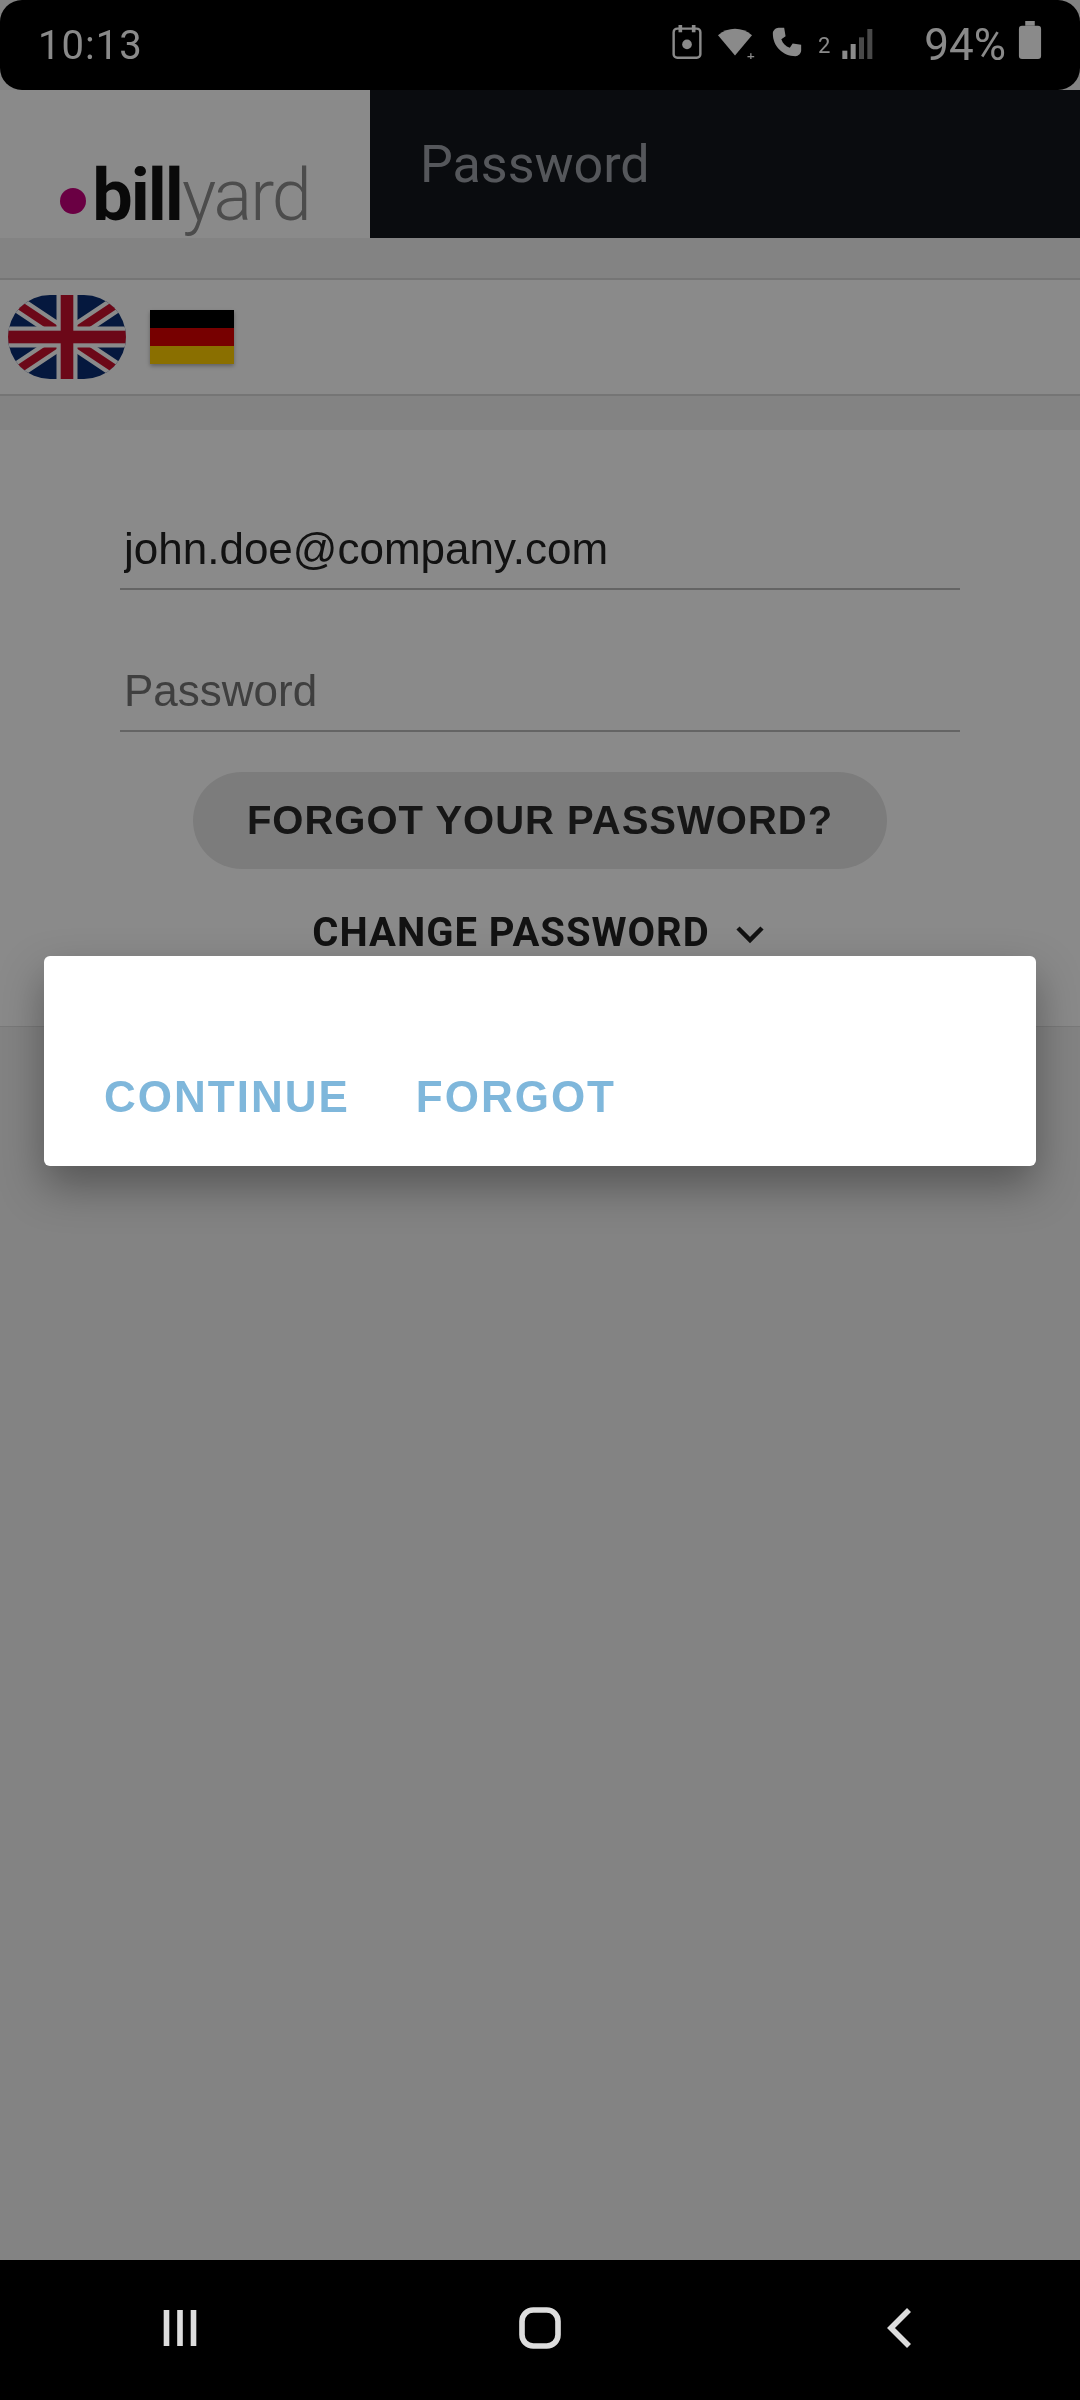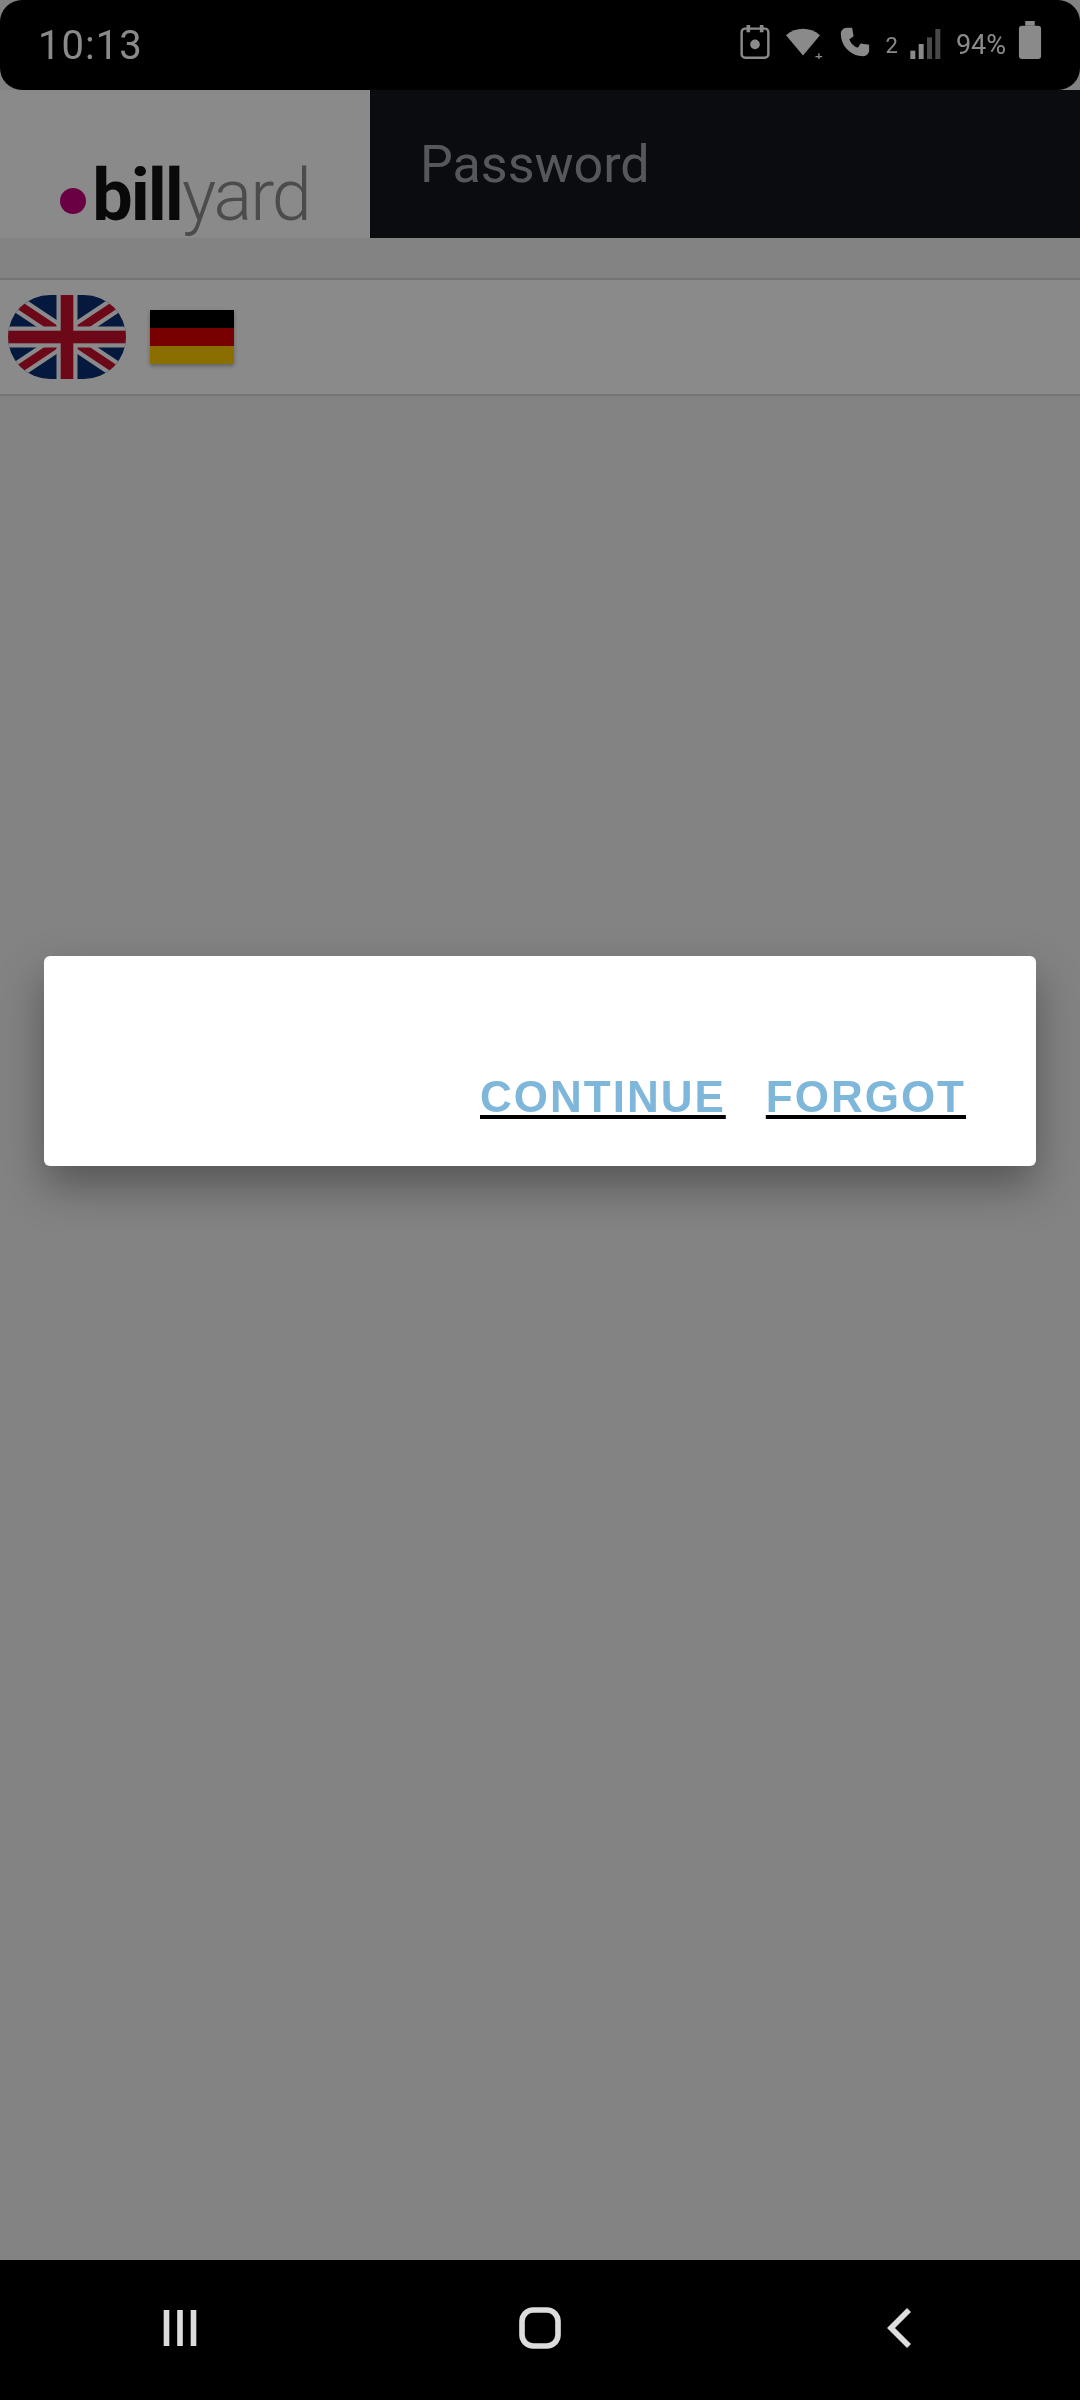--- a/index.html
+++ b/index.html
@@ -3,21 +3,21 @@
 <meta charset="utf-8">
 <style>
   * { box-sizing: border-box; margin: 0; padding: 0; }
   html, body { width: 1080px; height: 2400px; font-family: Roboto, Arial, sans-serif; background: #fff; overflow: hidden; }
   .screen { position: relative; width: 1080px; height: 2400px; background: #f2f2f2; }
 
   
   .status-bar { position: absolute; top: 0; left: 0; right: 0; height: 90px; background: #000; color: #fff; display: flex; align-items: center; justify-content: space-between; padding: 0 38px; font-size: 40px; border-radius: 22px; }
   .status-left { font-weight: 400; letter-spacing: 1px; }
   .status-right { display: flex; align-items: center; gap: 12px; }
-  .status-right .pct { font-size: 27px; }
+  .status-right .pct { font-size: 44px; margin-left: 36px; }
   .sb-icon { display: inline-block; }
 
   
   .app-bar { position: absolute; top: 90px; left: 0; right: 0; height: 148px; background: #14171c; display: flex; align-items: center; }
   .logo-box { height: 148px; width: 370px; background: #fff; display: flex; align-items: flex-end; justify-content: center; }
   .logo { font-size: 72px; letter-spacing: -2px; }
   .logo .dot { display:inline-block; width: 26px; height: 26px; background: #c5007c; border-radius: 50%; margin-right: 6px; vertical-align: middle; }
   .logo .b1 { color: #111; font-weight: 700; }
   .logo .b2 { color: #8c8c8c; font-weight: 300; }
   .app-title { color: #9ea2a8; font-size: 52px; margin-left: 50px; font-weight: 400; }
@@ -40,21 +40,21 @@
 
   
   .bg-lower { position: absolute; top: 1110px; left: 0; right: 0; bottom: 0; background: #f2f2f2; }
 
   
   .scrim { position: absolute; inset: 0; background: rgba(0,0,0,0.46); }
 
   
   .dialog { position: absolute; left: 44px; right: 44px; top: 956px; background: #fff; border-radius: 6px; box-shadow: 0 20px 44px rgba(0,0,0,0.35); padding: 56px 60px 34px; }
   .dialog-msg { font-size: 44px; line-height: 1.45; color: #2d2d2d; }
-  .dialog-actions { display: flex; justify-content: flex-end; gap: 40px; margin-top: 60px; padding-bottom: 10px; padding-right: 10px; text-decoration: underline; }
+  .dialog-actions { display: flex; gap: 66px; margin-top: 60px; padding-bottom: 10px; padding-right: 10px; }
   .dialog-actions button { background: none; border: none; color: #7fb7db; font-size: 44px; font-weight: 700; letter-spacing: 2px; cursor: pointer; }
 
   
   .nav-bar { position: absolute; left: 0; right: 0; bottom: 0; height: 140px; background: #000; display: flex; align-items: center; justify-content: space-around; }
   .nav-icon { color: #ddd; }
 </style>
 </head>
 <body>
 
 <div class="screen">
@@ -123,20 +123,33 @@
         <rect y="17" width="60" height="6" fill="#c8102e"></rect>
       </svg>
     </div>
     <div class="flag-de">
       <div style="background:#000"></div>
       <div style="background:#dd0000"></div>
       <div style="background:#ffce00"></div>
     </div>
   </div>
 
+  <div class="content">
+    <input class="field email" type="text" value="john.doe@company.com" style="">
+    <input class="field pw" type="password" placeholder="Password" style="">
+    <button class="pill-btn">FORGOT YOUR PASSWORD?</button>
+    <div class="change-row">
+      <span>CHANGE PASSWORD</span>
+      <span class="chev">
+        <svg width="36" height="36" viewBox="0 0 24 24">
+            <path d="M4 8 L12 16 L20 8" fill="none" stroke="#222" stroke-width="3"></path>
+          </svg>
+      </span>
+    </div>
+  </div>
 
   <div class="bg-lower"></div>
 
   <div class="scrim"></div>
 
   <div class="dialog">
     <div class="dialog-actions">
       <button>CONTINUE</button>
       <button>FORGOT</button>
     </div>

